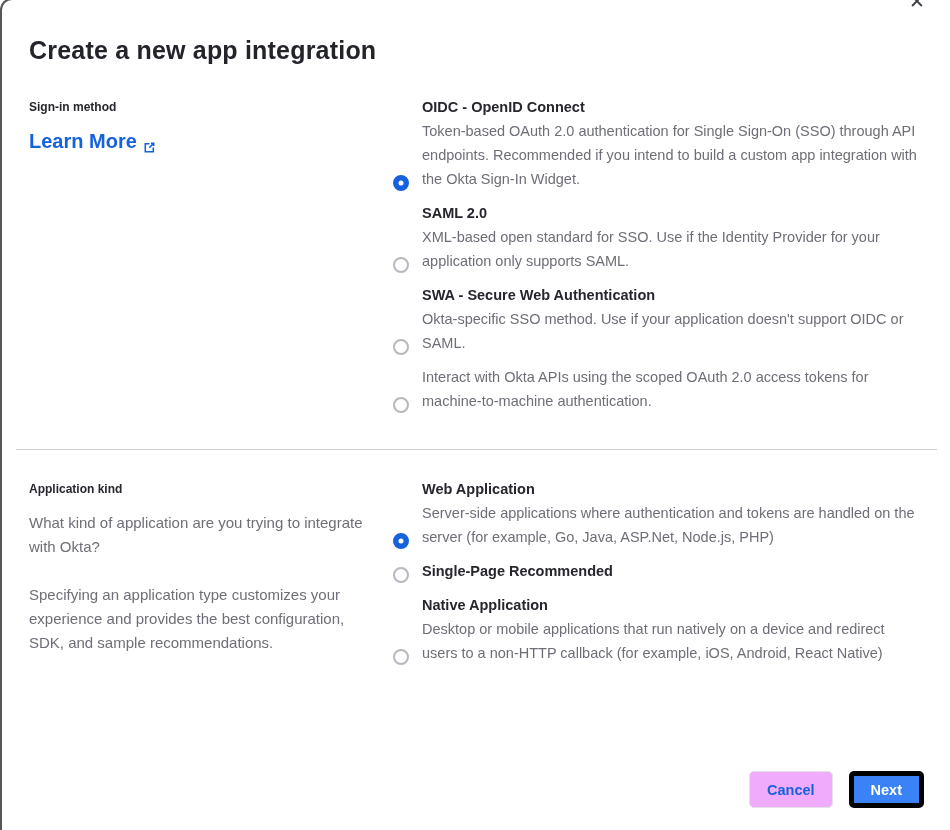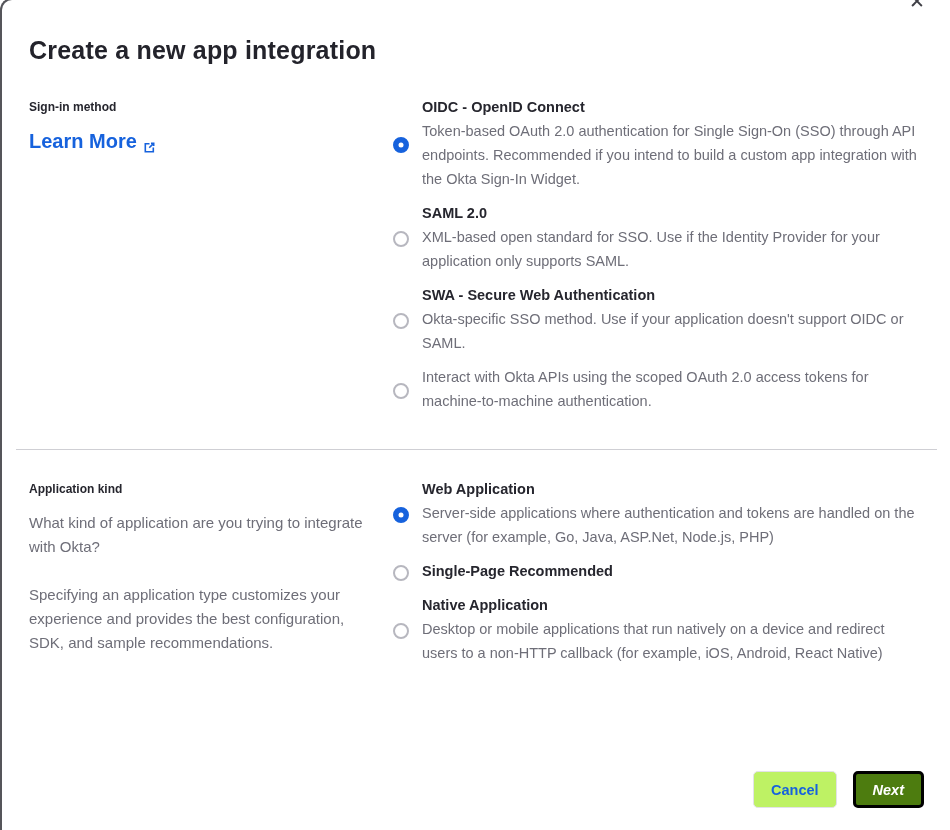--- a/index.html
+++ b/index.html
@@ -40,21 +40,21 @@
   .left-col p + p { margin-top: 24px; }
 
   .learn-more {
     display: inline-flex; align-items: center; gap: 6px;
     margin-top: 10px; text-decoration: none;
     font-size: 20px; font-weight: 700; color: #1662dd; line-height: 24px;
   }
   .ext-icon { display: inline-block; width: 13px; height: 13px; }
 
   
-  .option { display: flex; align-items: center; margin-bottom: 10px; cursor: pointer; }
+  .option { display: flex; align-items: flex-end; margin-bottom: 10px; cursor: pointer; }
   .option:last-child { margin-bottom: 0; }
   .radio {
     flex: 0 0 16px; width: 16px; height: 16px; margin-top: 4px; margin-right: 13px;
     border-radius: 50%; border: 2px solid #b7b7bf; background: #fff;
     position: relative;
   }
   .radio.selected { border-color: #1662dd; background: #1662dd; }
   .radio.selected::after {
     content: ""; position: absolute; left: 50%; top: 50%;
     width: 5px; height: 5px; border-radius: 50%; background: #fff;
@@ -65,22 +65,22 @@
 
   .divider { border: none; border-top: 1px solid #cfcfd4; margin: 36px -13px 0 -13px; }
 
   
   .footer { position: absolute; right: 28px; bottom: 24px; display: flex; gap: 16px; }
   .btn {
     height: 37px; border-radius: 5px; font-size: 14.5px; font-weight: 700;
     font-family: "Liberation Sans", sans-serif; cursor: pointer;
     padding: 0 17px;
   }
-  .btn-secondary { background: #bef264; color: #1662dd; border: 1px solid #e2e2e7; margin-left: 7px; }
-  .btn-primary { background: #4d7c0f; color: #fff; border: 3px solid #000000; font-style: italic; }
+  .btn-secondary { background: #f0abfc; color: #1662dd; border: 1px solid #e2e2e7; margin-left: 7px; }
+  .btn-primary { background: #3b82f6; color: #fff; border: 5px solid #000000; }
 </style>
 </head>
 <body>
 
 <div class="modal">
 
   <div class="modal-header">
     <h1 class="modal-title">Create a new app integration</h1>
     <button class="close-btn">✕</button>
   </div>

